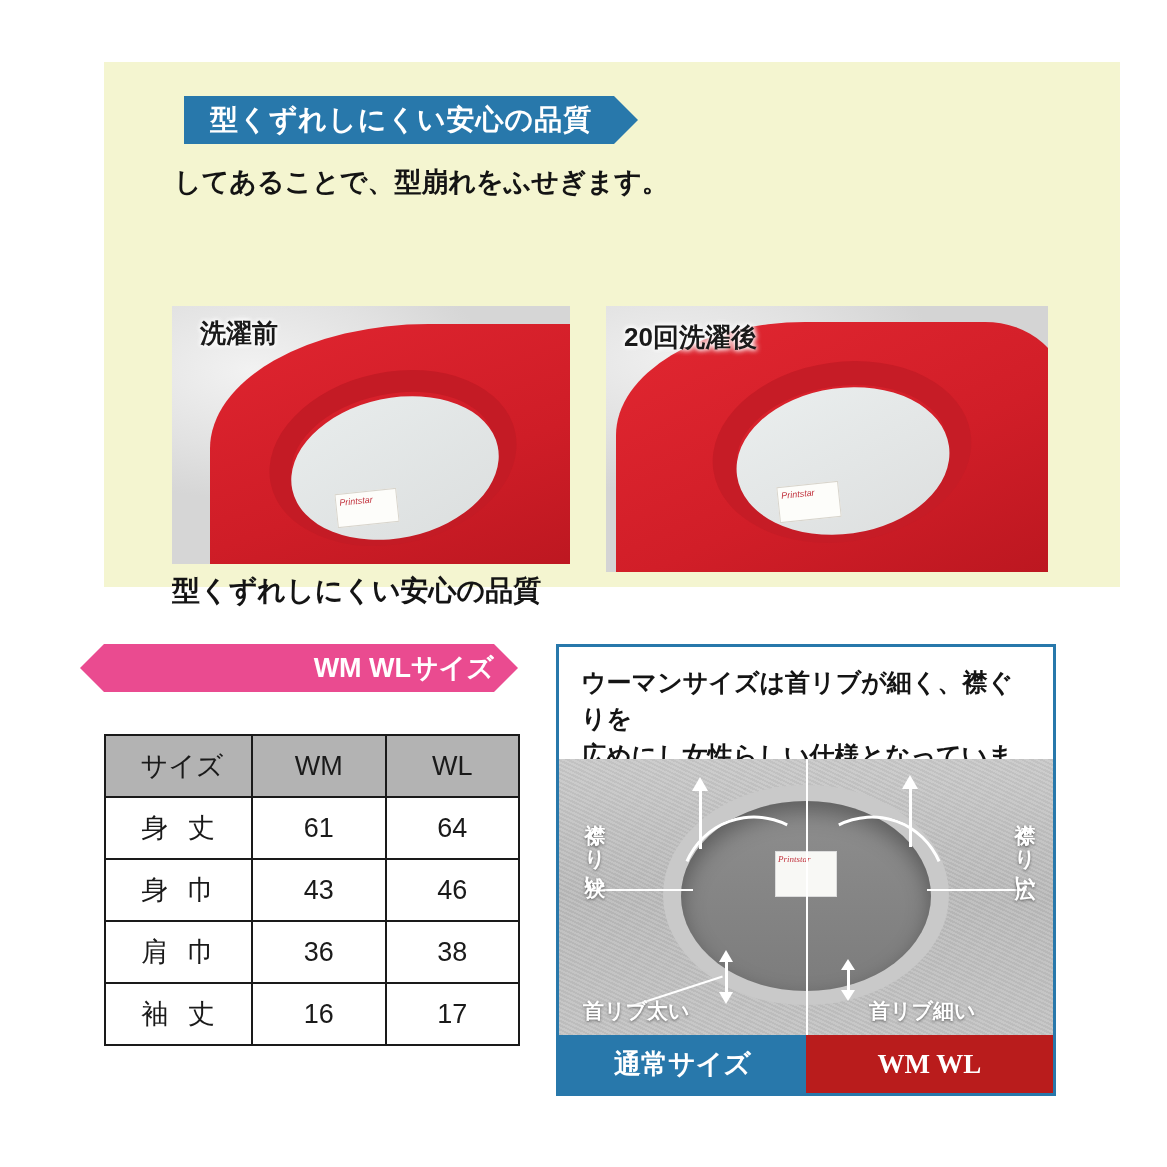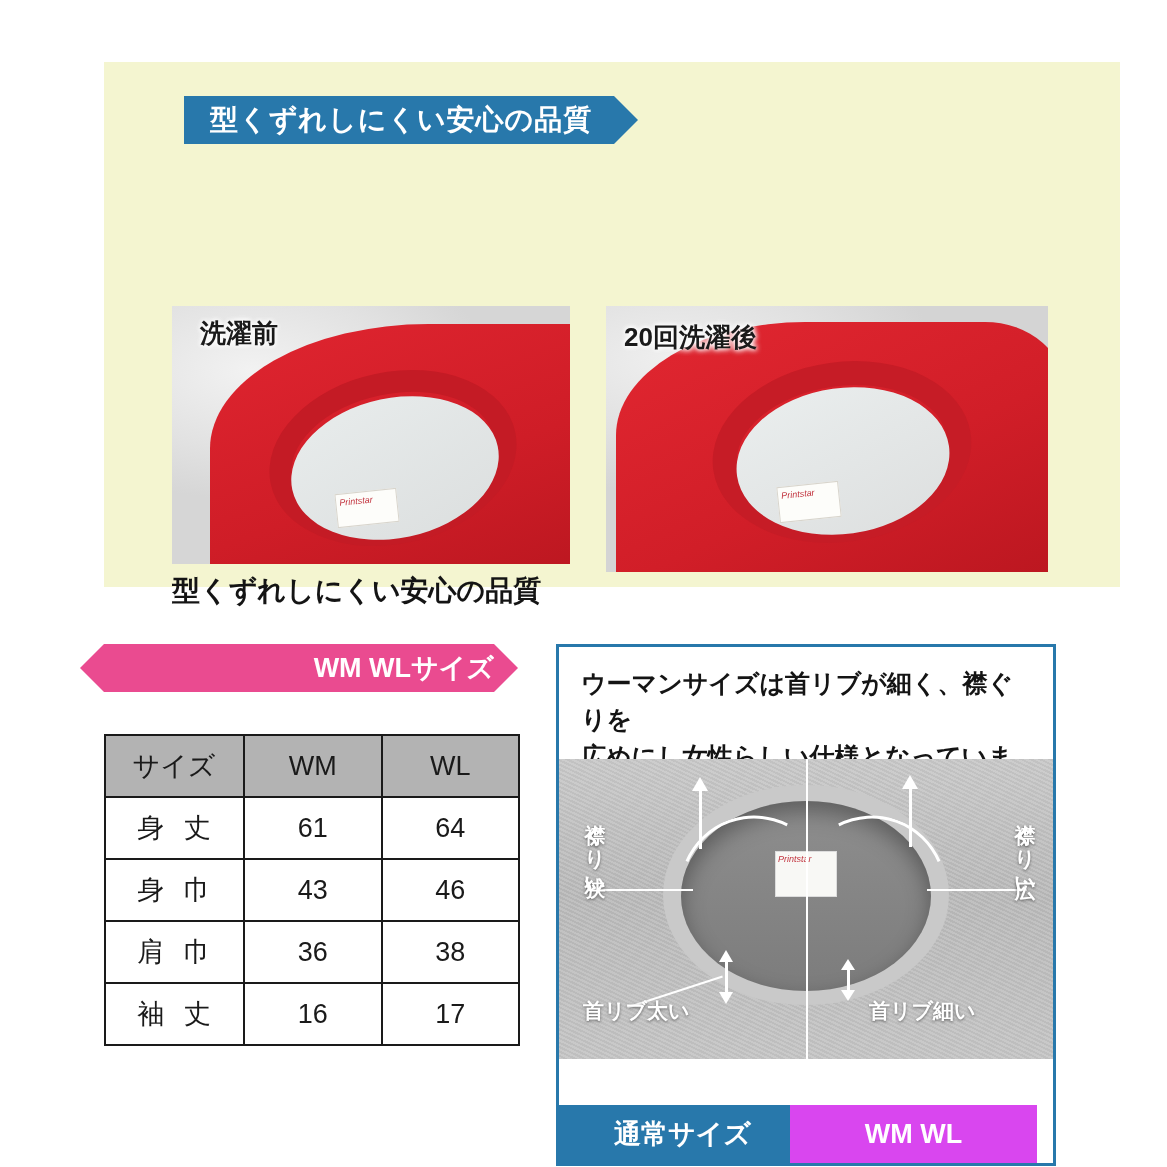--- a/index.html
+++ b/index.html
@@ -270,34 +270,35 @@
     background: #ffffff;
   }
   table.size-table td.hdr {
     background: #b3b3b3;
   }
   table.size-table td.rowhdr {
     width: 136px;
     letter-spacing: 6px;
     padding-left: 6px;
   }
-  table.size-table td.nospace { letter-spacing: 0; padding-left: 0; }
+  table.size-table td.nospace { letter-spacing: 0; padding-left: 8px; }
   table.size-table td.merged { letter-spacing: 8px; }
 
   
   .woman-panel {
     position: absolute;
     left: 556px;
     top: 644px;
     width: 500px;
-    height: 522px;
+    height: 452px;
     border: 3px solid #2878ab;
     box-sizing: border-box;
     background: #fff;
     overflow: hidden;
+    font-family: Liberation Serif, serif;
   }
   .woman-text {
     position: absolute;
     left: 22px;
     top: 18px;
     width: 452px;
     font-size: 25px;
     font-weight: bold;
     line-height: 1.45;
     color: #141414;
@@ -402,32 +403,33 @@
     bottom: 0;
     height: 58px;
     display: flex;
     align-items: center;
     justify-content: center;
     color: #fff;
     font-size: 27px;
     font-weight: bold;
   }
   .seg-normal { left: 0; width: 247px; background: #2878ab; }
-  .seg-wm { left: 231px; width: 247px; background: #d946ef; }
+  .seg-wm { left: 247px; width: 247px; background: #b91c1c; }
 </style>
 </head>
 <body>
 
 <div class="quality-panel">
 
   <div class="ribbon">
     <span>型くずれしにくい安心の品質</span>
   </div>
 
   <div class="body-text">
+    <span class="line2">してあることで、型崩れをふせぎます。</span>
   </div>
 
 
 
   <div class="photo photo-before">
     <div class="shirt-red shirt-body"></div>
     <div class="shirt-red collar"></div>
     <div class="shirt-red collar-inner"></div>
     <div class="tag">
       <span class="brand">Printstar</span>

